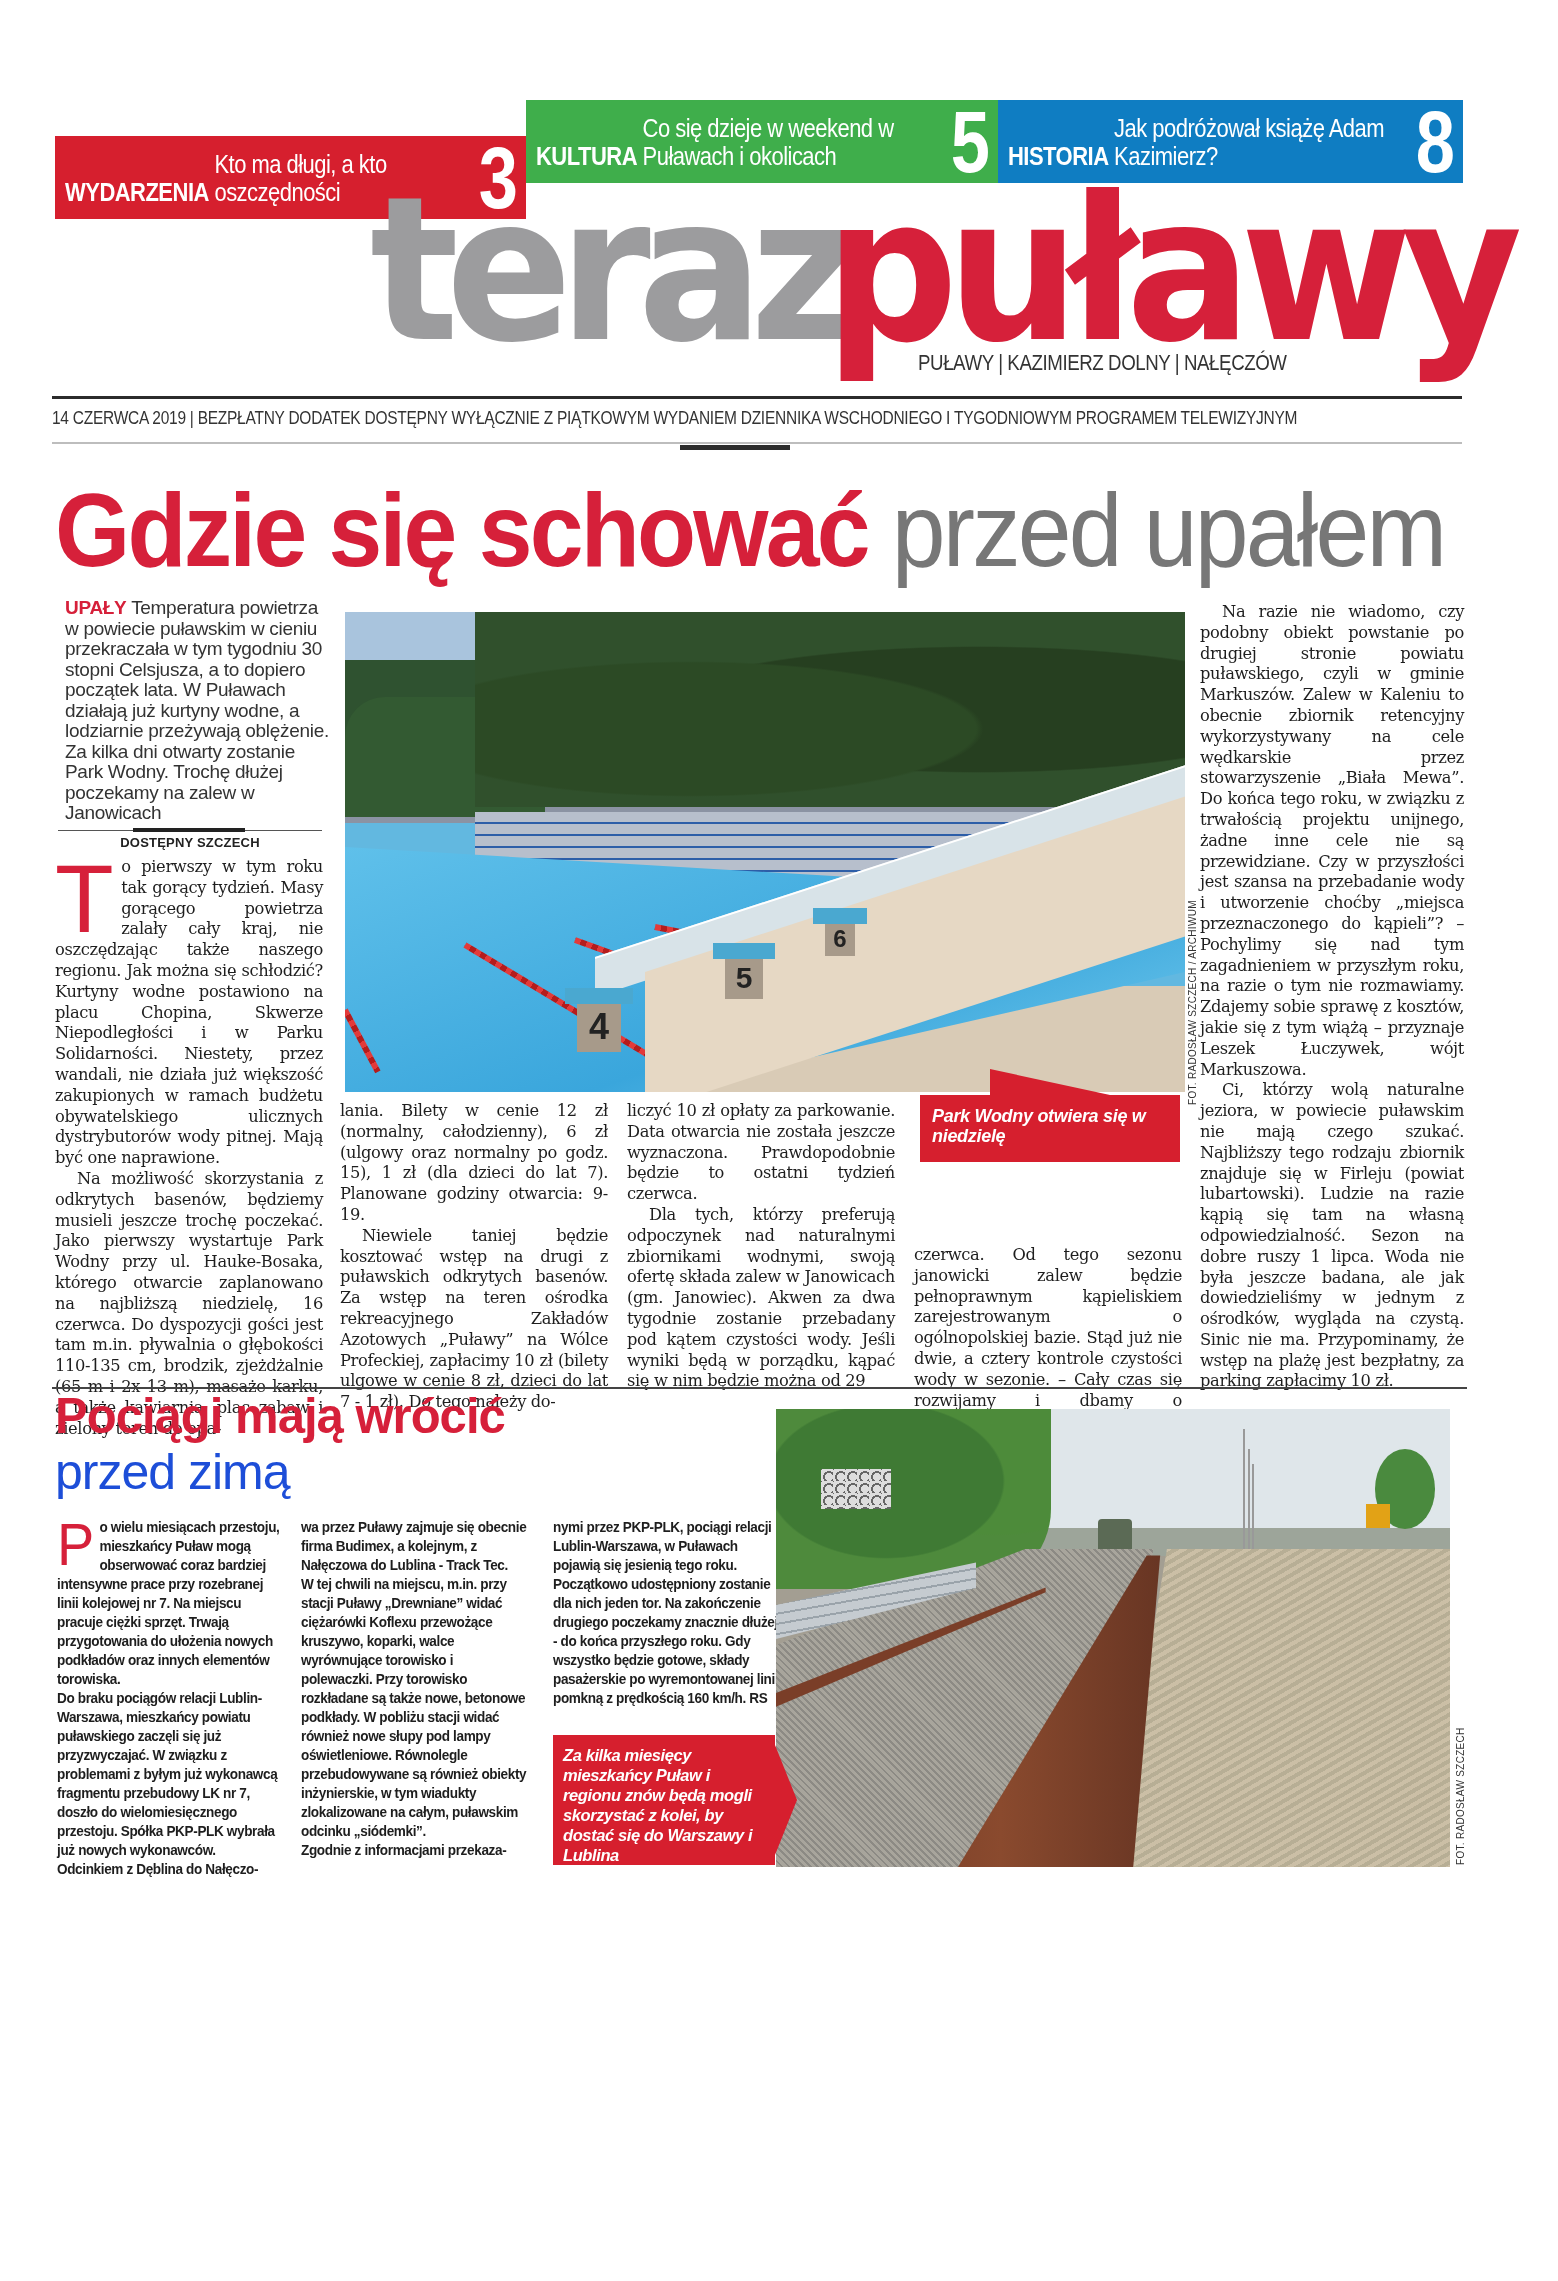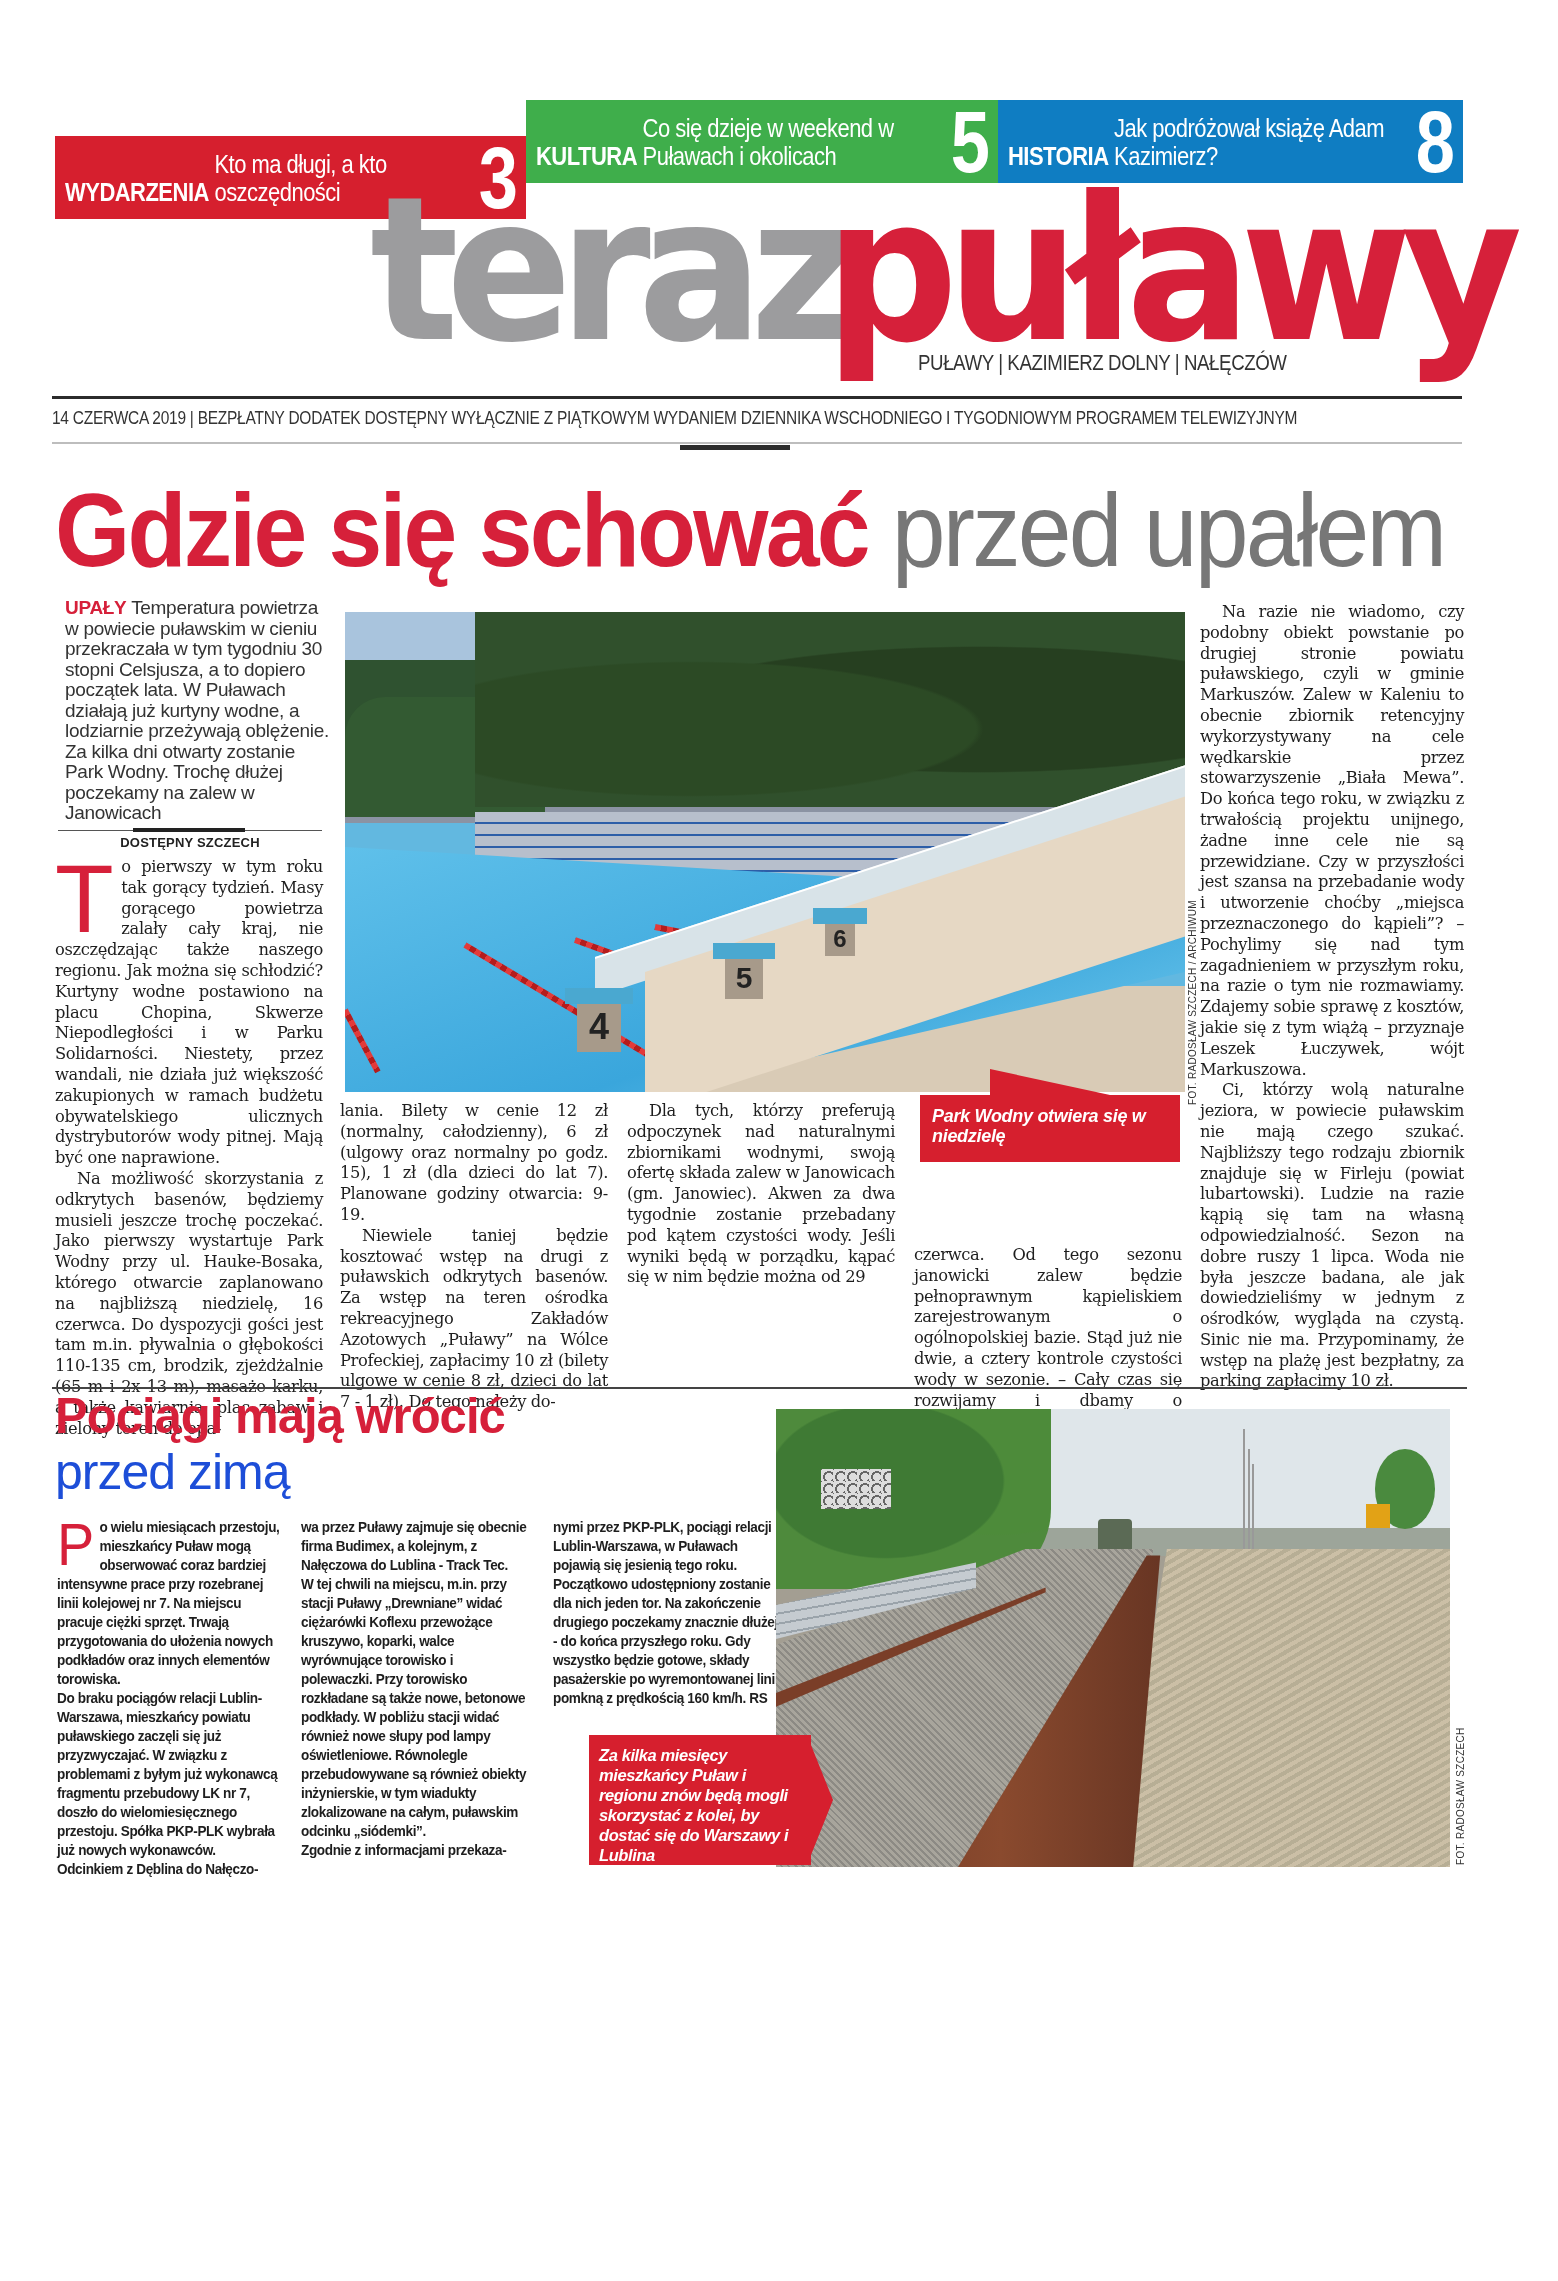--- a/index.html
+++ b/index.html
@@ -79,21 +79,21 @@
   .h2 .thin { display: block; font-size: 50px; font-weight: 400; color: #1d4ed8; margin-top: 4px; }
 
   .sans { font-family: "Liberation Sans", sans-serif; font-size: 14.6px; line-height: 19px; color: #1e1e1e; font-weight: 700; letter-spacing: -0.4px; transform: scaleX(0.93); transform-origin: left top; }
   .sans p { margin: 0; }
   .scol1 { position: absolute; left: 57px; top: 1518px; width: 240px; }
   .scol2 { position: absolute; left: 301px; top: 1518px; width: 243px; }
   .scol3 { position: absolute; left: 553px; top: 1518px; width: 243px; }
   .dropcap2 { float: left; font-family: "Liberation Sans", sans-serif; font-weight: 400; color: #d6203a; font-size: 60px; line-height: 50px; margin: 2px 6px 0 0; }
   .rs { font-weight: 700; }
 
-  .cap2 { left: 553px; top: 1735px; width: 222px; height: 130px; font-size: 16.5px; line-height: 20px; padding: 10px 8px 8px 10px; letter-spacing: -0.4px; margin-left: 36px; }
+  .cap2 { left: 553px; top: 1735px; width: 222px; height: 130px; font-size: 16.5px; line-height: 20px; padding: 10px 8px 8px 10px; letter-spacing: -0.4px; }
   .cap2::after { content: ""; position: absolute; right: -22px; top: 10px; width: 0; height: 0; border-top: 55px solid transparent; border-bottom: 55px solid transparent; border-left: 22px solid #d61f2e; }
 
   
   .photo-rail { position: absolute; left: 776px; top: 1409px; width: 674px; height: 458px; overflow: hidden;
     background: linear-gradient(180deg, #dfe6ea 0 26%, #9da59a 26% 32%, #a39e92 32% 100%); }
   .photo-rail .bush { position: absolute; left: 0; top: 0; width: 275px; height: 180px; background: radial-gradient(ellipse at 40% 40%, #3f7a34 0 50%, transparent 51%), radial-gradient(ellipse at 80% 30%, #4d8b3a 0 40%, transparent 41%), #4e8a3c; border-radius: 0 0 80px 0; }
   .photo-rail .tree2 { position: absolute; right: 15px; top: 40px; width: 60px; height: 80px; background: #4a8a3e; border-radius: 50%; }
   .photo-rail .gravel { position: absolute; left: 0; top: 140px; width: 674px; height: 320px; background: repeating-linear-gradient(45deg, #8c8a84 0 2px, #a8a59c 2px 5px); clip-path: polygon(37% 0, 56% 0, 48% 100%, 0 100%, 0 30%); }
   .photo-rail .verge { position: absolute; left: 0; top: 140px; width: 674px; height: 320px; background: repeating-linear-gradient(-30deg, #cbbfa6 0 4px, #b7ae95 4px 8px); clip-path: polygon(58% 0, 100% 0, 100% 100%, 50% 100%); }
   .photo-rail .rails { position: absolute; left: 0; top: 0; width: 674px; height: 458px; background: linear-gradient(90deg, #6b3524, #8a4a2e, #5a2d1f, #8a4a2e); clip-path: polygon(55% 32%, 57% 32%, 53% 100%, 27% 100%); }
@@ -148,20 +148,21 @@
 
 <div class="serif col1">
   <p class="noind"><span class="dropcap">T</span><span>o pierwszy w tym roku tak gorący tydzień. Masy gorącego powietrza zalały cały kraj, nie oszczędzając także naszego regionu. Jak można się schłodzić? Kurtyny wodne postawiono na placu Chopina, Skwerze Niepodległości i w Parku Solidarności. Niestety, przez wandali, nie działa już większość zakupionych w ramach budżetu obywatelskiego ulicznych dystrybutorów wody pitnej. Mają być one naprawione.</span></p>
   <p>Na możliwość skorzystania z odkrytych basenów, będziemy musieli jeszcze trochę poczekać. Jako pierwszy wystartuje Park Wodny przy ul. Hauke-Bosaka, którego otwarcie zaplanowano na najbliższą niedzielę, 16 czerwca. Do dyspozycji gości jest tam m.in. pływalnia o głębokości 110-135 cm, brodzik, zjeżdżalnie (65 m i 2x 13 m), masaże karku, a także kawiarnia, plac zabaw i zielony teren do opa-</p>
 </div>
 <div class="serif col2">
   <p class="noind">lania. Bilety w cenie 12 zł (normalny, całodzienny), 6 zł (ulgowy oraz normalny po godz. 15), 1 zł (dla dzieci do lat 7). Planowane godziny otwarcia: 9-19.</p>
   <p>Niewiele taniej będzie kosztować wstęp na drugi z puławskich odkrytych basenów. Za wstęp na teren ośrodka rekreacyjnego Zakładów Azotowych „Puławy” na Wólce Profeckiej, zapłacimy 10 zł (bilety ulgowe w cenie 8 zł, dzieci do lat 7 - 1 zł). Do tego należy do-</p>
 </div>
 <div class="serif col3">
+  <p class="noind">liczyć 10 zł opłaty za parkowanie. Data otwarcia nie została jeszcze wyznaczona. Prawdopodobnie będzie to ostatni tydzień czerwca.</p>
   <p>Dla tych, którzy preferują odpoczynek nad naturalnymi zbiornikami wodnymi, swoją ofertę składa zalew w Janowicach (gm. Janowiec). Akwen za dwa tygodnie zostanie przebadany pod kątem czystości wody. Jeśli wyniki będą w porządku, kąpać się w nim będzie można od 29</p>
 </div>
 <div class="serif col4">
   <p class="noind">czerwca. Od tego sezonu janowicki zalew będzie pełnoprawnym kąpieliskiem zarejestrowanym o ogólnopolskiej bazie. Stąd już nie dwie, a cztery kontrole czystości wody w sezonie. – Cały czas się rozwijamy i dbamy o bezpieczeństwo – mówi Maciej Goławski, prezes półki „Prom”. Turystów przyciągnąć ma także powiększo-</p>
 </div>
 <div class="serif col5">
   <p>Na razie nie wiadomo, czy podobny obiekt powstanie po drugiej stronie powiatu puławskiego, czyli w gminie Markuszów. Zalew w Kaleniu to obecnie zbiornik retencyjny wykorzystywany na cele wędkarskie przez stowarzyszenie „Biała Mewa”. Do końca tego roku, w związku z trwałością projektu unijnego, żadne inne cele nie są przewidziane. Czy w przyszłości jest szansa na przebadanie wody i utworzenie choćby „miejsca przeznaczonego do kąpieli”? – Pochylimy się nad tym zagadnieniem w przyszłym roku, na razie o tym nie rozmawiamy. Zdajemy sobie sprawę z kosztów, jakie się z tym wiążą – przyznaje Leszek Łuczywek, wójt Markuszowa.</p>
   <p>Ci, którzy wolą naturalne jeziora, w powiecie puławskim nie mają czego szukać. Najbliższy tego rodzaju zbiornik znajduje się w Firleju (powiat lubartowski). Ludzie na razie kąpią się tam na własną odpowiedzialność. Sezon na dobre ruszy 1 lipca. Woda nie była jeszcze badana, ale jak dowiedzieliśmy w jednym z ośrodków, wygląda na czystą. Sinic nie ma. Przypominamy, że wstęp na plażę jest bezpłatny, za parking zapłacimy 10 zł.</p>
 </div>
 

